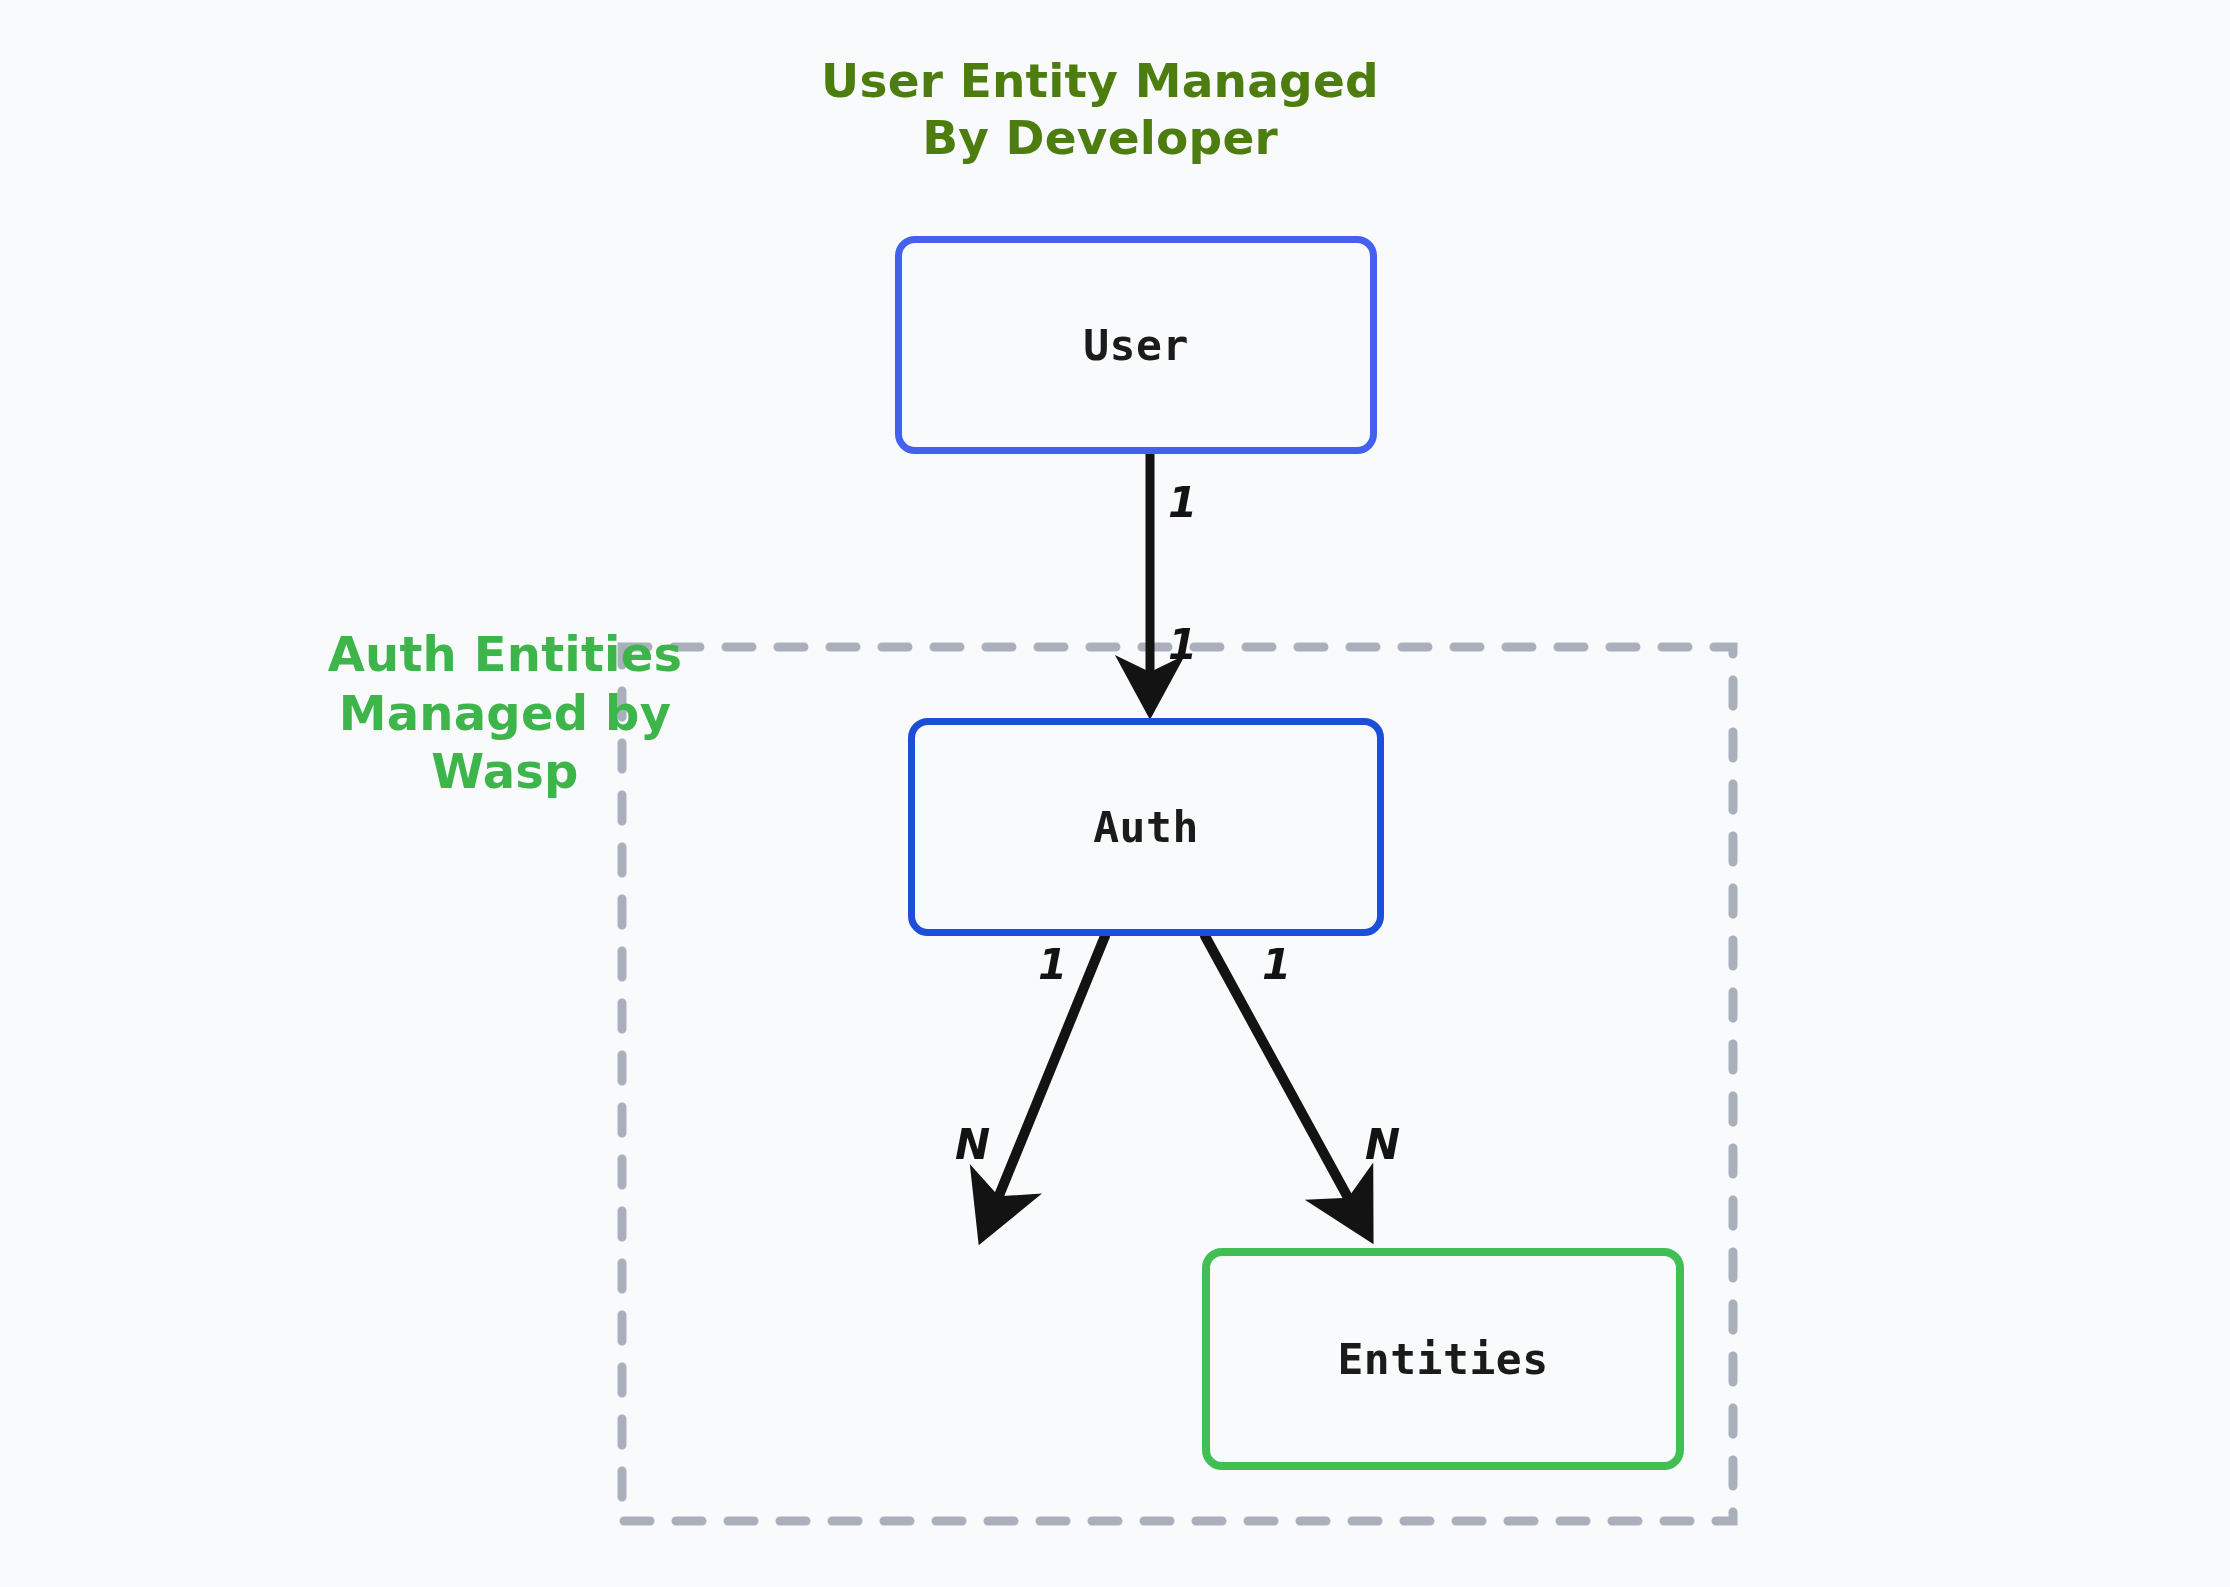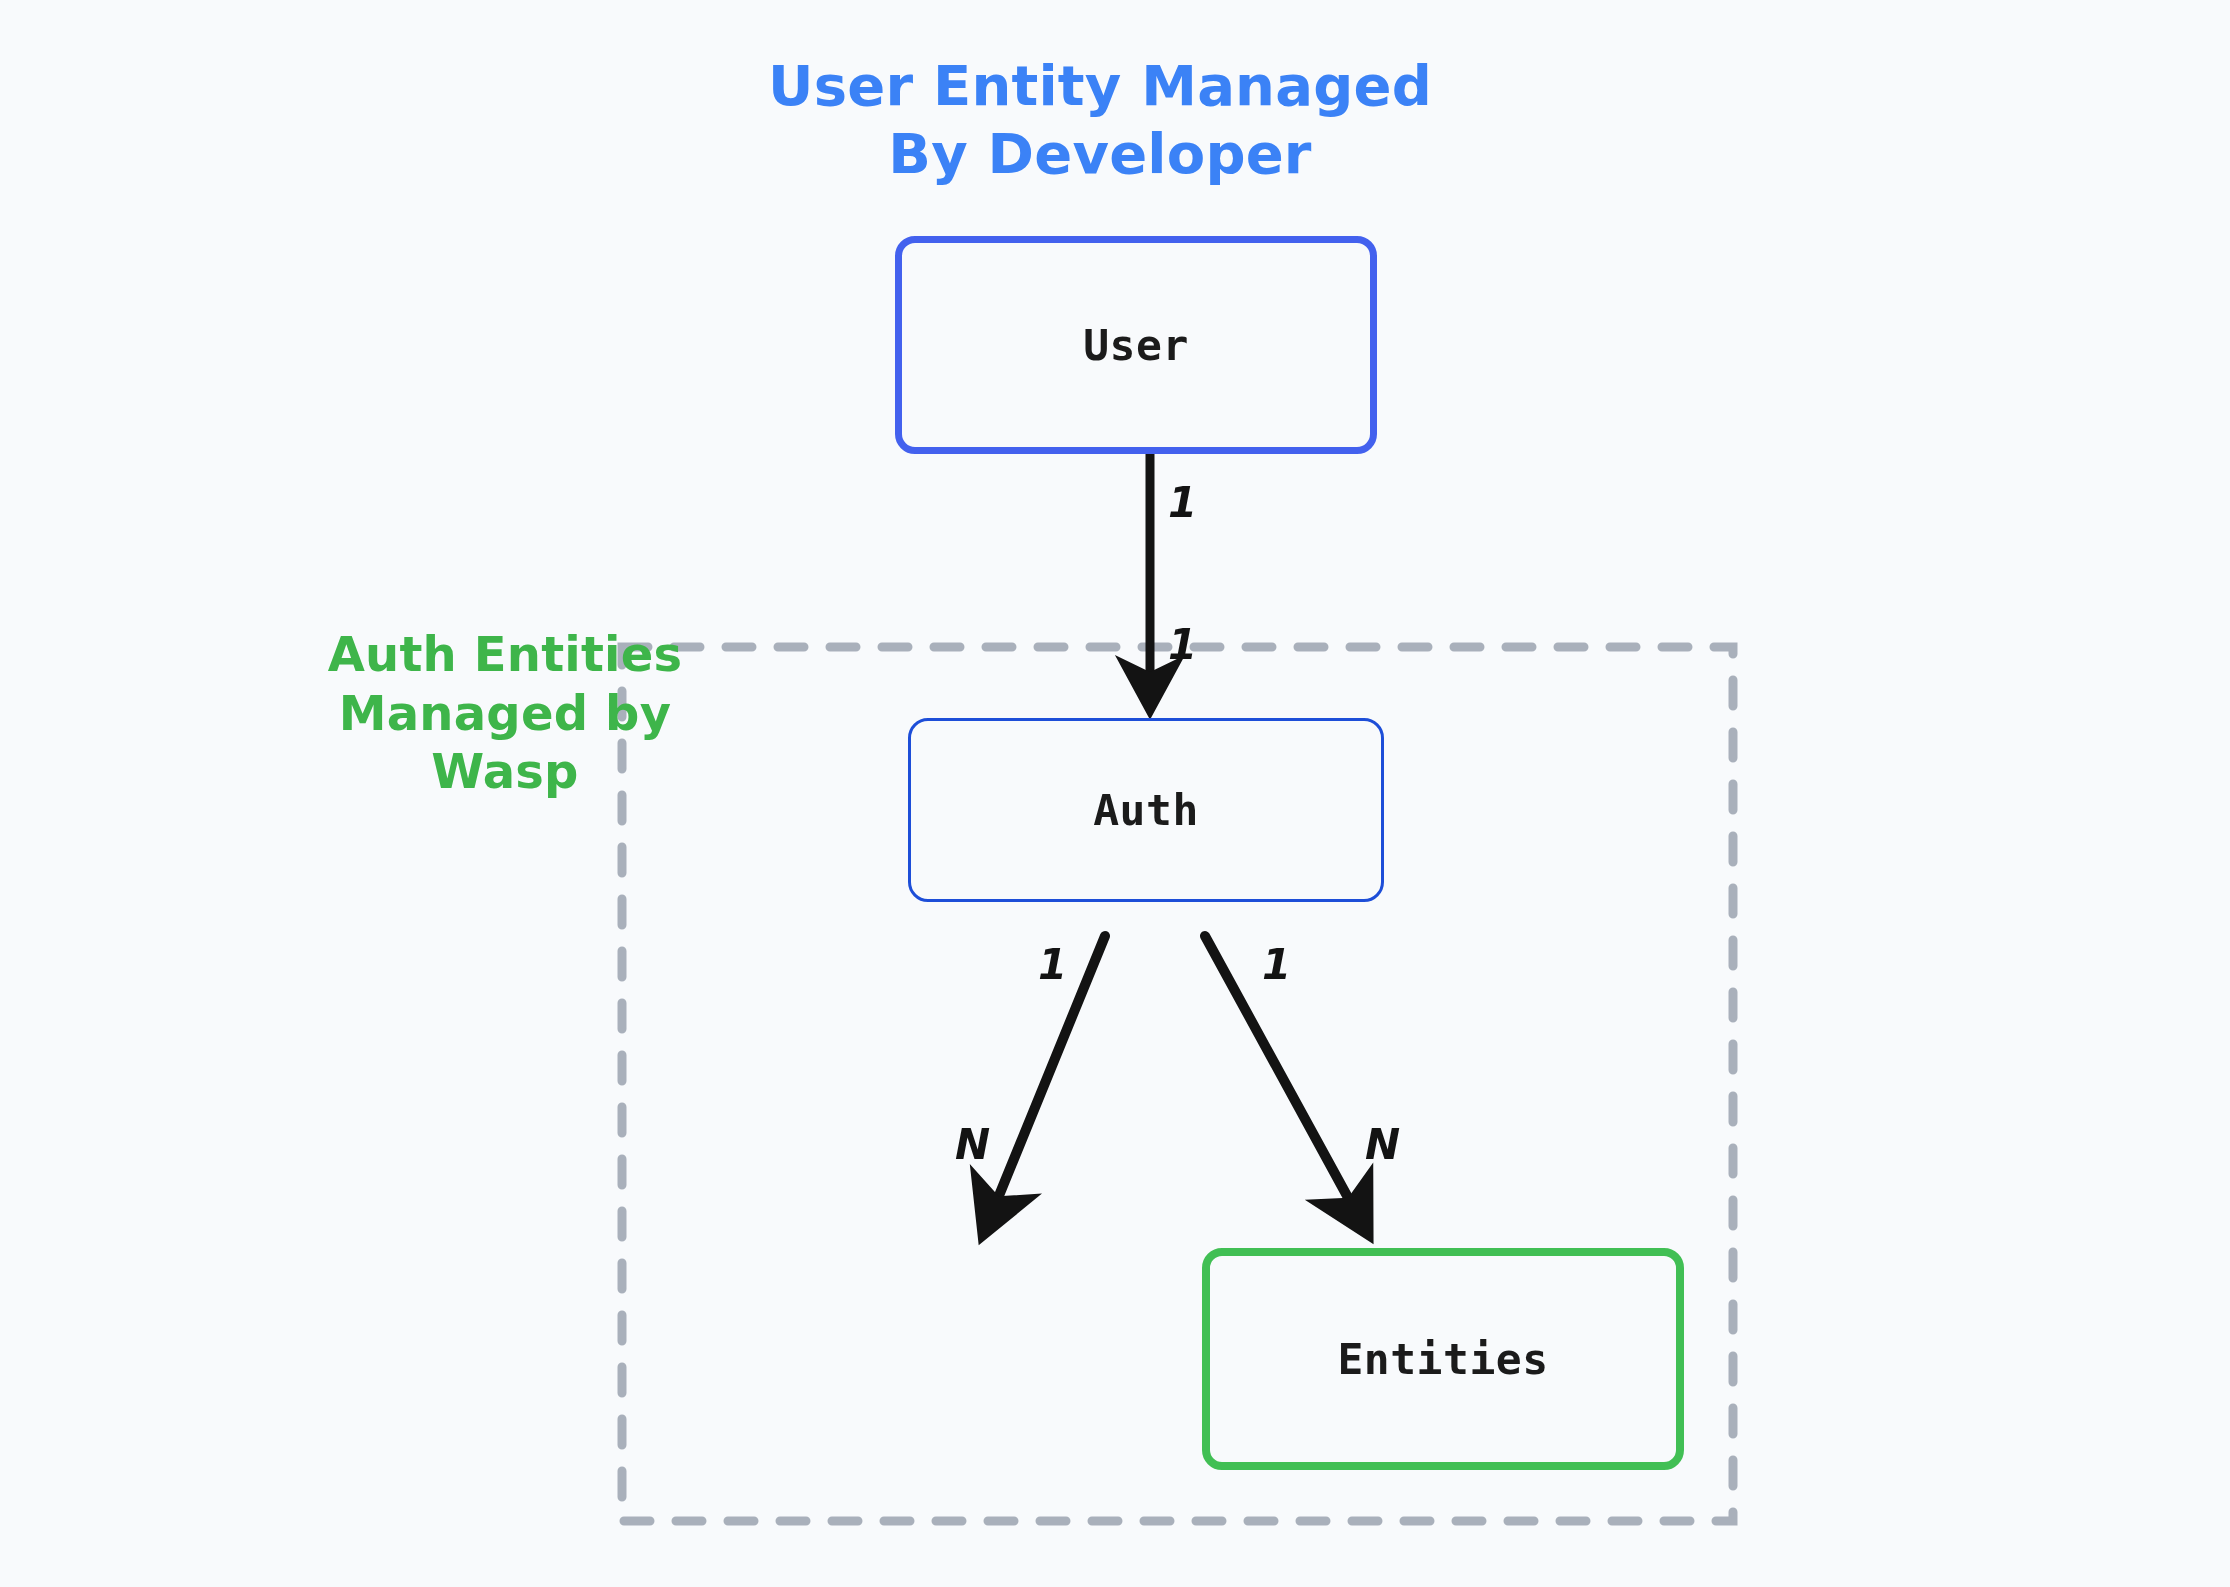--- a/index.html
+++ b/index.html
@@ -32,22 +32,22 @@
     font-family: "DejaVu Sans", sans-serif;
     font-weight: 700;
     line-height: 1.22;
     letter-spacing: 0.2px;
     white-space: pre-line;
   }
   #title-developer {
     left: 765px;
     top: 52px;
     width: 670px;
-    font-size: 56px;
-    color: #3b82f6;
+    font-size: 47px;
+    color: #4d7c0f;
   }
   #label-wasp {
     left: 275px;
     top: 625px;
     width: 460px;
     font-size: 48px;
     color: #3eb54a;
     text-align: center;
   }
   .node {
@@ -66,22 +66,22 @@
     color: #1b1b1b;
     letter-spacing: 0.5px;
   }
   #node-user {
     left: 895px; top: 236px;
     width: 482px; height: 218px;
     border: 7px solid #4361ee;
   }
   #node-auth {
     left: 908px; top: 718px;
-    width: 476px; height: 184px;
-    border: 3px solid #1d4ed8;
+    width: 476px; height: 218px;
+    border: 7px solid #1d4ed8;
   }
   #node-authidentity {
     left: 690px; top: 1252px;
     width: 480px; height: 218px;
     border: 8px solid #41bf54;
   }
   #node-session {
     left: 1202px; top: 1248px;
     width: 482px; height: 222px;
     border: 8px solid #41bf54;

